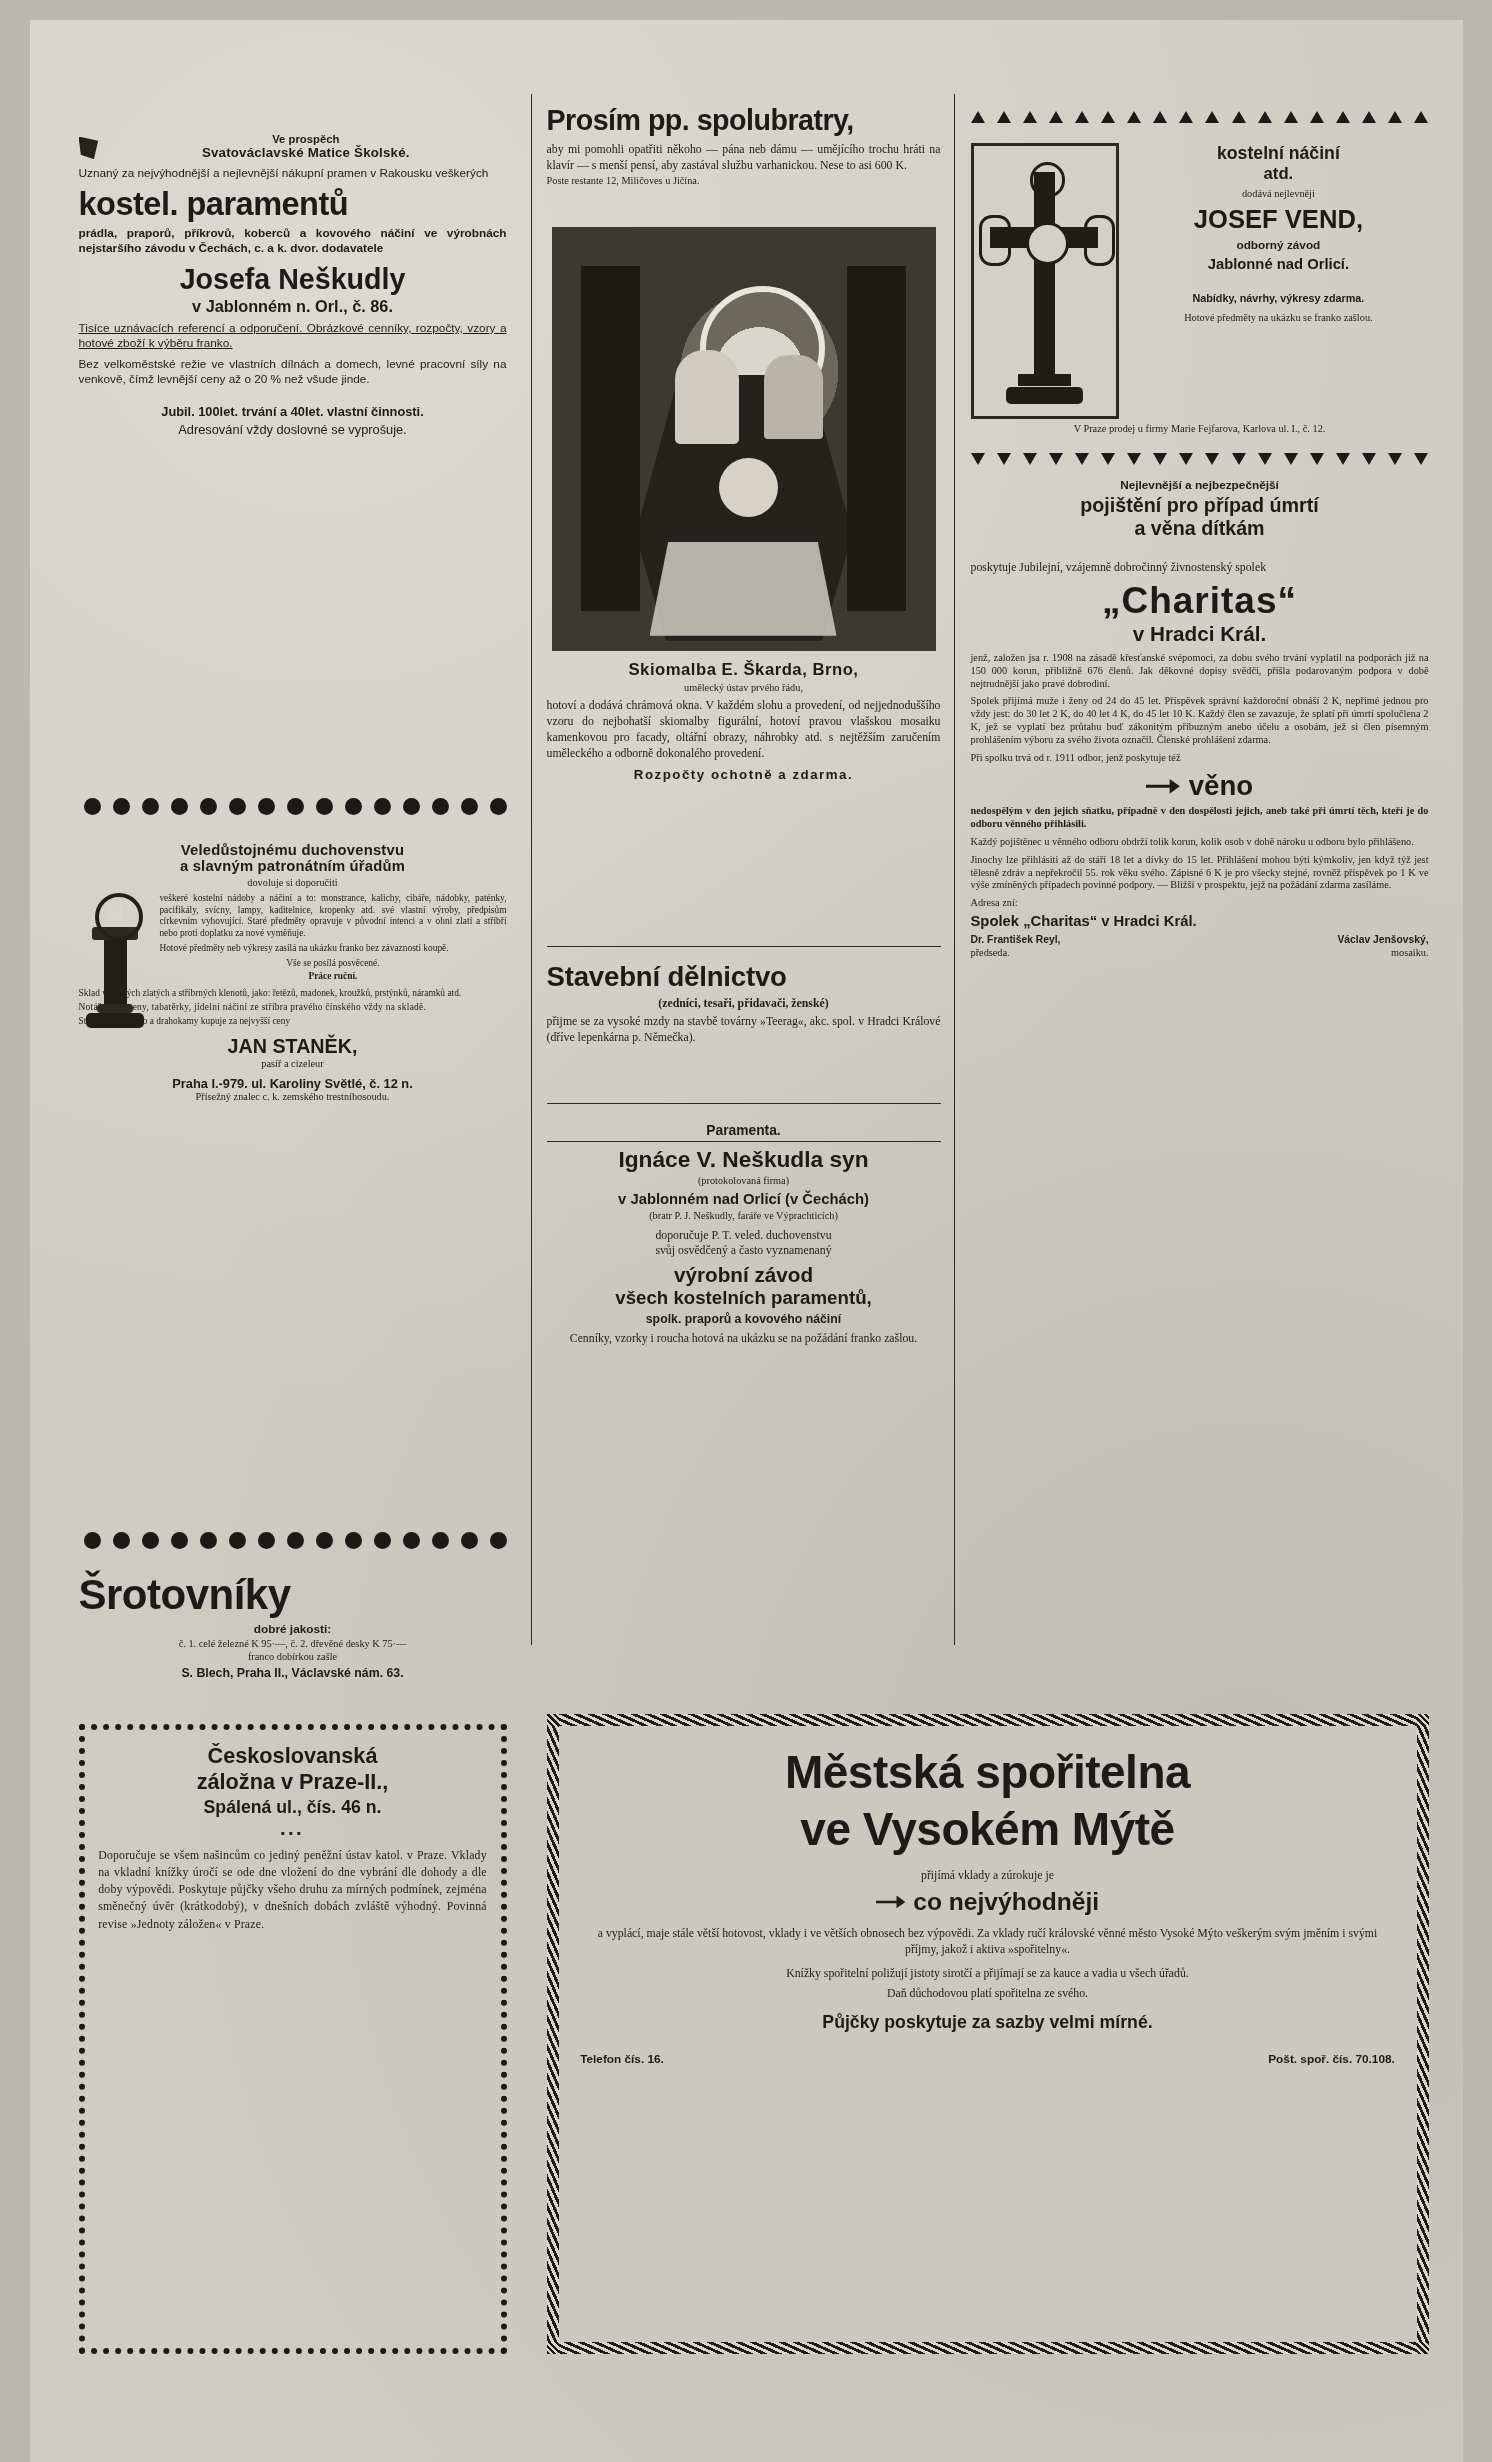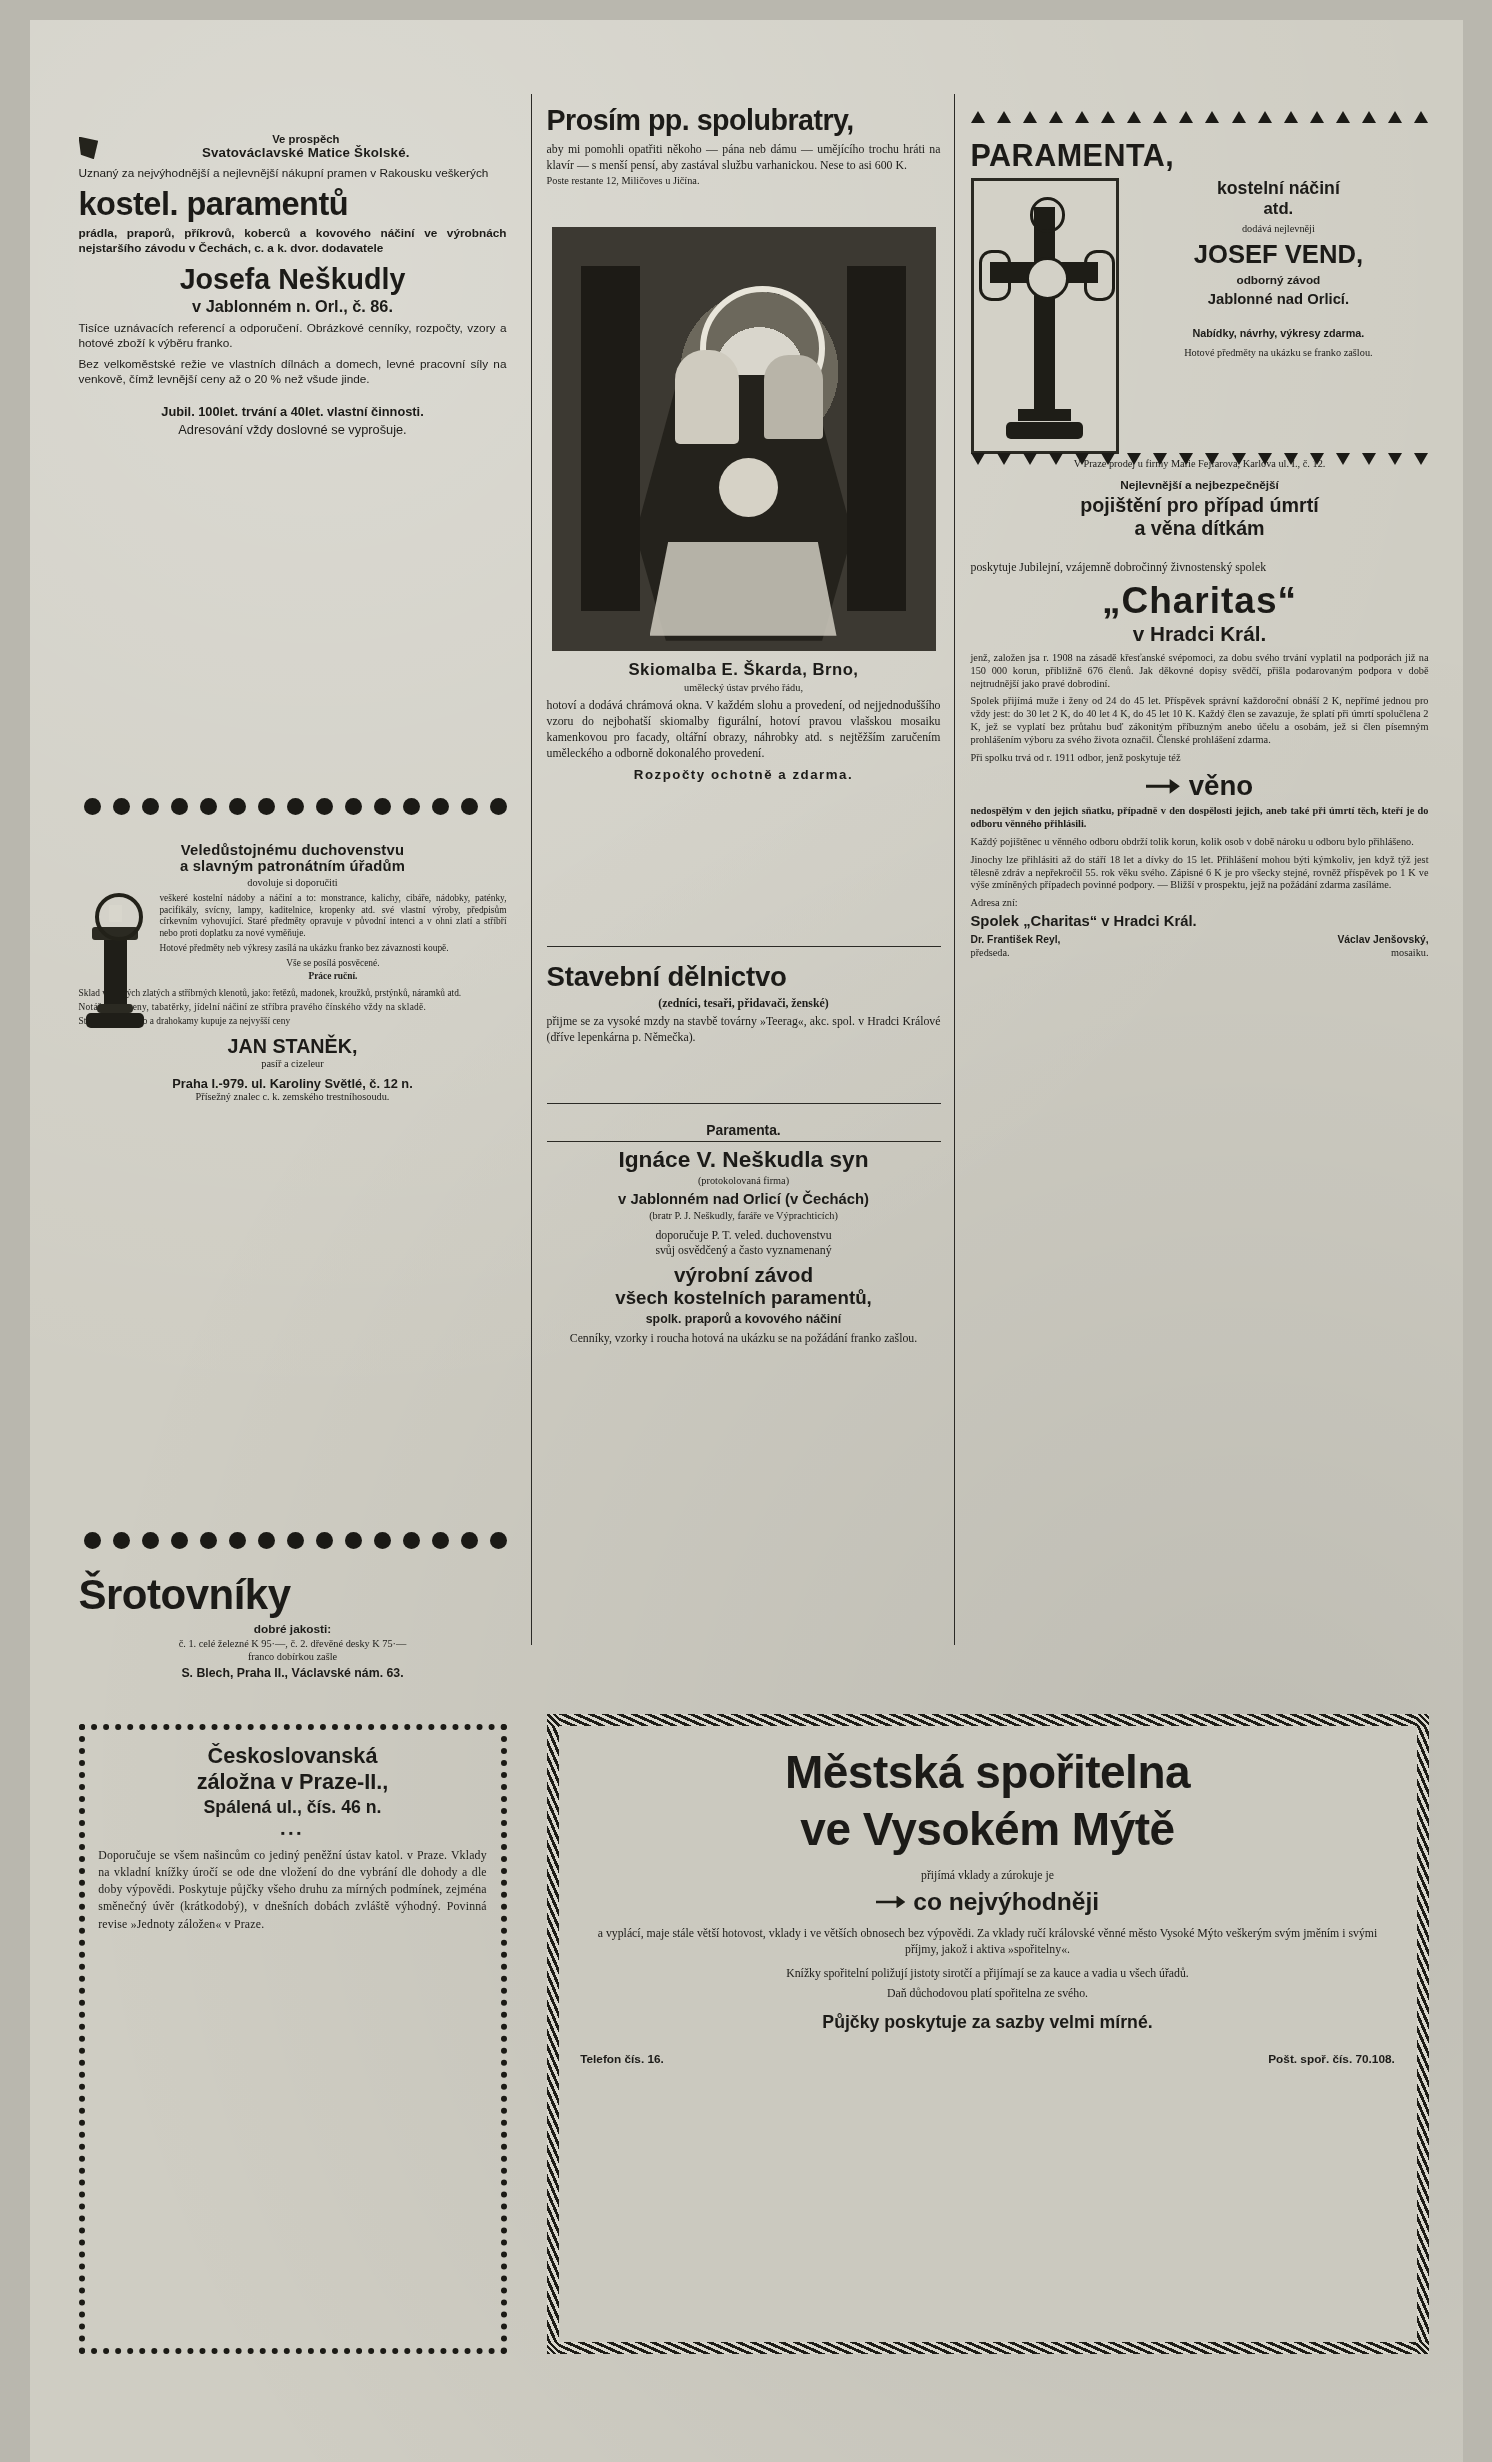--- a/index.html
+++ b/index.html
@@ -68,21 +68,21 @@
         <div style="flex:1;" class="c">
           <div class="sans b" style="font-size:11.3px;">Ve prospěch</div>
           <div class="sans b" style="font-size:13.3px;letter-spacing:0.2px;">Svatováclavské Matice Školské.</div>
         </div>
       </div>
       <div class="j sans" style="font-size:11.8px;line-height:1.28;margin-top:5.9px;">Uznaný za nejvýhodnější a nejlevnější nákupní pramen v Rakousku veškerých</div>
       <div class="hdbig" style="font-size:32.5px;letter-spacing:-0.5px;margin:4.9px 0 3px;">kostel. paramentů</div>
       <div class="j sans b" style="font-size:11.8px;line-height:1.3;">prádla, praporů, příkrovů, koberců a kovového náčiní ve výrobnách nejstaršího závodu v Čechách, c. a k. dvor. dodavatele</div>
       <div class="hdbig c" style="font-size:28.6px;margin:6.9px 0 1px;">Josefa Neškudly</div>
       <div class="hdbig c" style="font-size:16.3px;margin-bottom:4.9px;">v Jablonném n. Orl., č. 86.</div>
-      <div class="j sans" style="font-size:11.8px;line-height:1.3;">Tisíce uznávacích referencí a odporučení. Obrázkové cenníky, rozpočty, vzory a hotové zboží k výběru franko.</div>
+      <div class="j sans" style="font-size:11.8px;line-height:1.3;text-decoration:underline;">Tisíce uznávacích referencí a odporučení. Obrázkové cenníky, rozpočty, vzory a hotové zboží k výběru franko.</div>
       <div class="j sans" style="font-size:11.8px;line-height:1.3;margin-top:4.9px;">Bez velkoměstské režie ve vlastních dílnách a domech, levné pracovní síly na venkově, čímž levnější ceny až o 20 % než všude jinde.</div>
       <div class="c sans b" style="font-size:12.8px;margin-top:17px;">Jubil. 100let. trvání a 40let. vlastní činnosti.</div>
       <div class="c sans" style="font-size:12.8px;margin-top:3px;">Adresování vždy doslovné se vyprošuje.</div>
     </div>
 
     <div class="dots" style="position:absolute;left:54px;top:778px;width:424px;">
       <i></i>
         <i></i>
         <i></i>
         <i></i>
@@ -233,21 +233,20 @@
         <span class="tri-up"></span>
       <span class="tri-up"></span>
         <span class="tri-up"></span>
         <span class="tri-up"></span>
         <span class="tri-up"></span>
       <span class="tri-up"></span>
         <span class="tri-up"></span>
     </div>
 
     <div class="ad" style="left:941px;top:118px;width:458px;">
-      <div class="hdbig" style="font-size:30.5px;letter-spacing:0.5px;">PARAMENTA,</div>
       <div style="display:flex;gap:9.8px;margin-top:4.9px;">
         <div style="width:148px;flex:none;position:relative;height:276px;">
           <div style="position:absolute;inset:0;border:3px solid #2a2922;background:#d3d1c7;"></div>
           <div style="position:absolute;left:63px;top:29.5px;width:21.7px;height:212px;background:#1e1d17;"></div>
           <div style="position:absolute;left:19.7px;top:84px;width:108px;height:21.7px;background:#1e1d17;"></div>
           <div style="position:absolute;left:59px;top:19.7px;width:29.5px;height:29.5px;border:3.9px solid #1e1d17;border-radius:50%;"></div>
           <div style="position:absolute;left:8.9px;top:72px;width:25.6px;height:45px;border:3.9px solid #1e1d17;border-radius:12.8px;"></div>
           <div style="position:absolute;left:113px;top:72px;width:25.6px;height:45px;border:3.9px solid #1e1d17;border-radius:12.8px;"></div>
           <div style="position:absolute;left:55px;top:79px;width:37px;height:37px;background:#d3d1c7;border:3px solid #1e1d17;border-radius:50%;"></div>
           <div style="position:absolute;left:47px;top:231px;width:53px;height:12.8px;background:#1e1d17;"></div>

